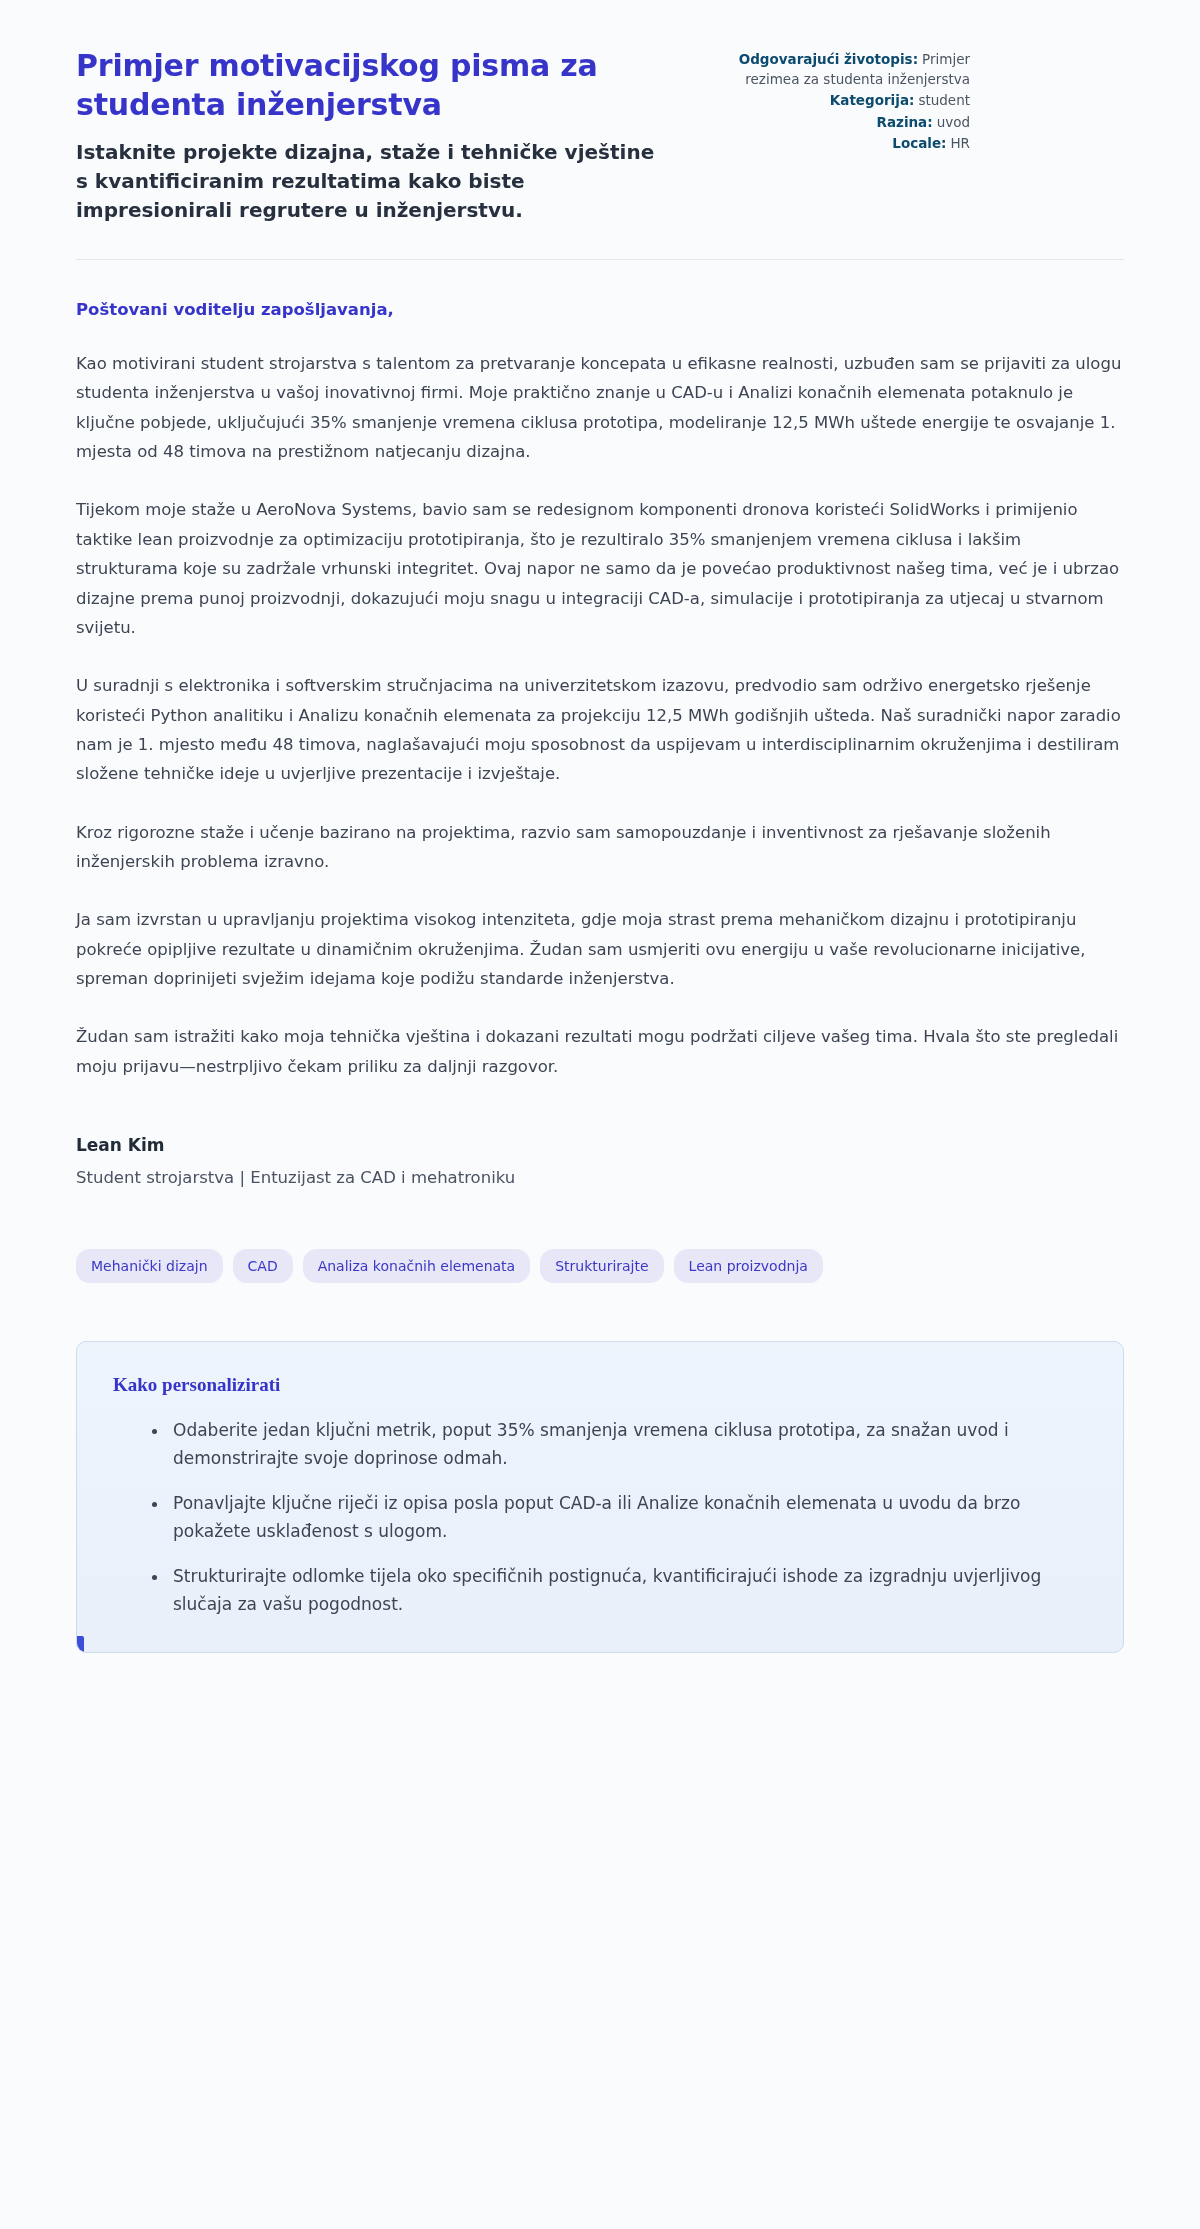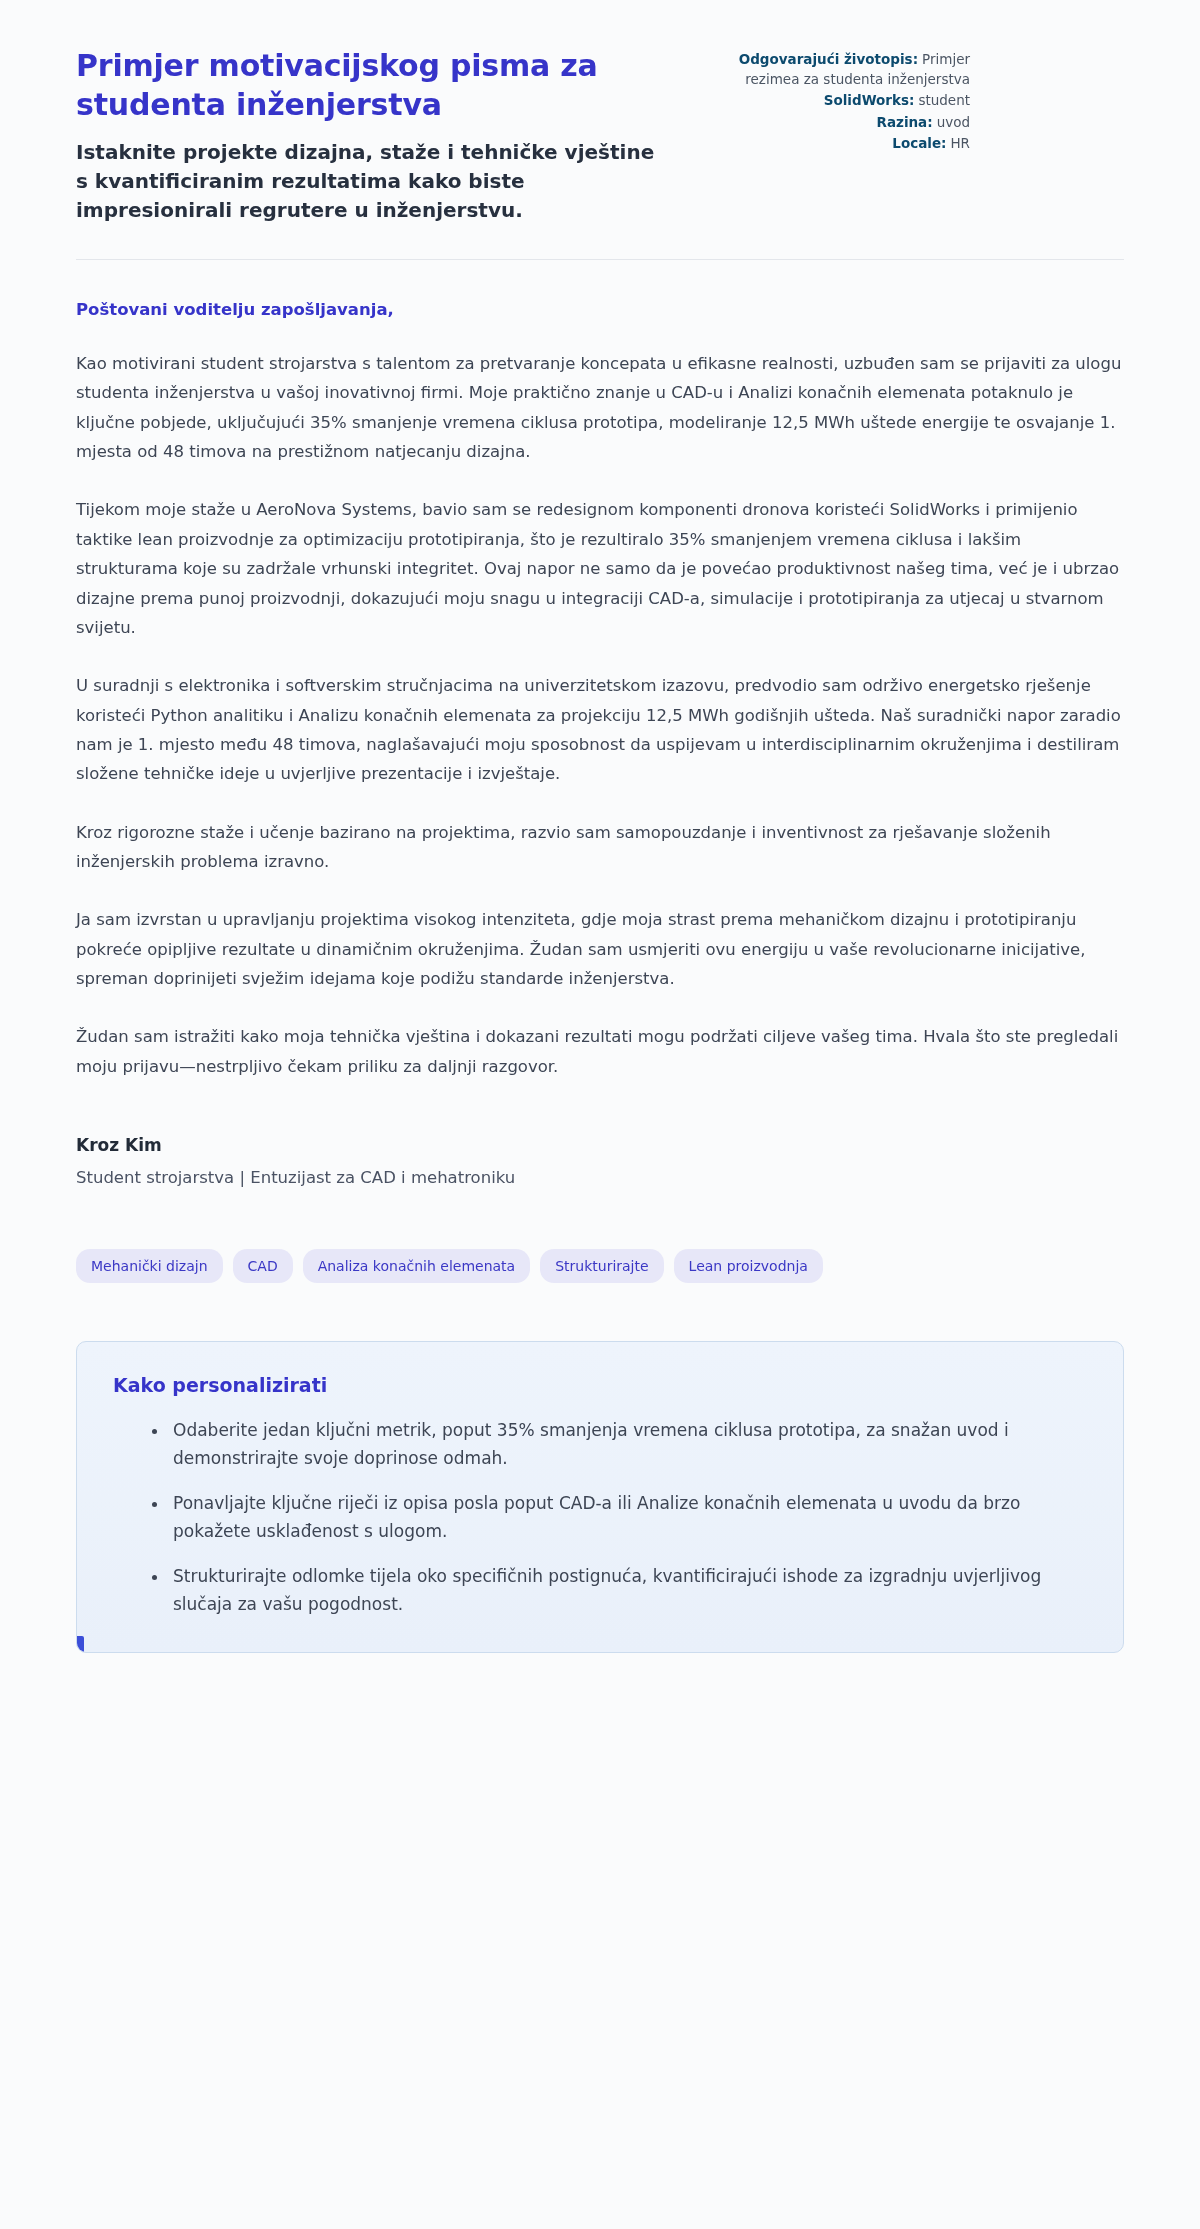--- a/index.html
+++ b/index.html
@@ -116,20 +116,21 @@
     border:1px solid var(--callout-border);
     border-radius:10px;
     padding:32px 36px 34px;
     overflow:hidden;
   }
   .callout-title{
     font-size:19px;
     font-weight:700;
     color:var(--accent);
     margin-bottom:20px;
+    font-family:Liberation Serif, serif;
   }
   .callout-list{
     list-style:disc;
     padding-left:24px;
   }
   .callout-list li{
     font-size:17px;
     line-height:1.65;
     color:var(--body-text);
     margin-bottom:17px;
@@ -154,21 +155,21 @@
 
   <div class="header">
     <div class="header-left">
       <h1 class="page-title">Primjer motivacijskog pisma za studenta inženjerstva</h1>
       <div class="page-subtitle">Istaknite projekte dizajna, staže i tehničke vještine s kvantificiranim rezultatima kako biste impresionirali regrutere u inženjerstvu.</div>
     </div>
     <div class="meta-block">
 
         <div class="meta-line"><span class="meta-label">Odgovarajući životopis:</span><span class="meta-value">Primjer rezimea za studenta inženjerstva</span></div>
 
-        <div class="meta-line"><span class="meta-label">SolidWorks:</span><span class="meta-value">student</span></div>
+        <div class="meta-line"><span class="meta-label">Kategorija:</span><span class="meta-value">student</span></div>
 
         <div class="meta-line"><span class="meta-label">Razina:</span><span class="meta-value">uvod</span></div>
 
         <div class="meta-line"><span class="meta-label">Locale:</span><span class="meta-value">HR</span></div>
       </div>
   </div>
 
   <hr class="divider">
 
   <div class="letter">
@@ -183,21 +184,21 @@
         <p>U suradnji s elektronika i softverskim stručnjacima na univerzitetskom izazovu, predvodio sam održivo energetsko rješenje koristeći Python analitiku i Analizu konačnih elemenata za projekciju 12,5 MWh godišnjih ušteda. Naš suradnički napor zaradio nam je 1. mjesto među 48 timova, naglašavajući moju sposobnost da uspijevam u interdisciplinarnim okruženjima i destiliram složene tehničke ideje u uvjerljive prezentacije i izvještaje.</p>
 
         <p>Kroz rigorozne staže i učenje bazirano na projektima, razvio sam samopouzdanje i inventivnost za rješavanje složenih inženjerskih problema izravno.</p>
 
         <p>Ja sam izvrstan u upravljanju projektima visokog intenziteta, gdje moja strast prema mehaničkom dizajnu i prototipiranju pokreće opipljive rezultate u dinamičnim okruženjima. Žudan sam usmjeriti ovu energiju u vaše revolucionarne inicijative, spreman doprinijeti svježim idejama koje podižu standarde inženjerstva.</p>
 
         <p>Žudan sam istražiti kako moja tehnička vještina i dokazani rezultati mogu podržati ciljeve vašeg tima. Hvala što ste pregledali moju prijavu—nestrpljivo čekam priliku za daljnji razgovor.</p>
       </div>
 
     <div class="signature">
-      <div class="signature-name">Kroz Kim</div>
+      <div class="signature-name">Lean Kim</div>
       <div class="signature-title">Student strojarstva | Entuzijast za CAD i mehatroniku</div>
     </div>
   </div>
 
   <div class="tags">
 
       <span class="tag">Mehanički dizajn</span>
 
       <span class="tag">CAD</span>
 

